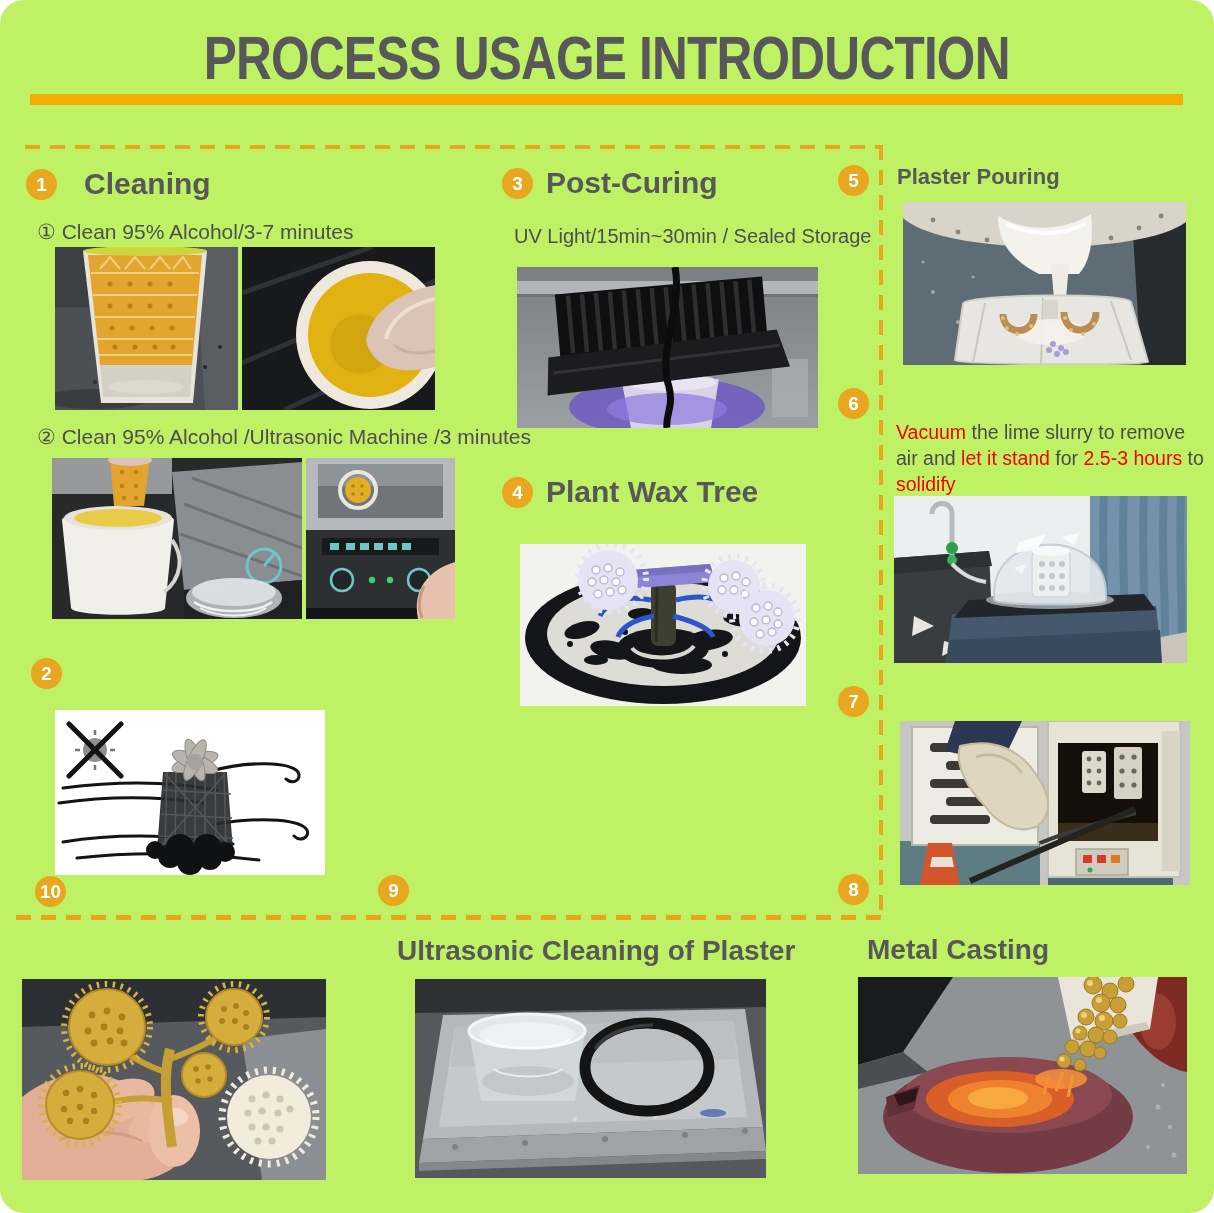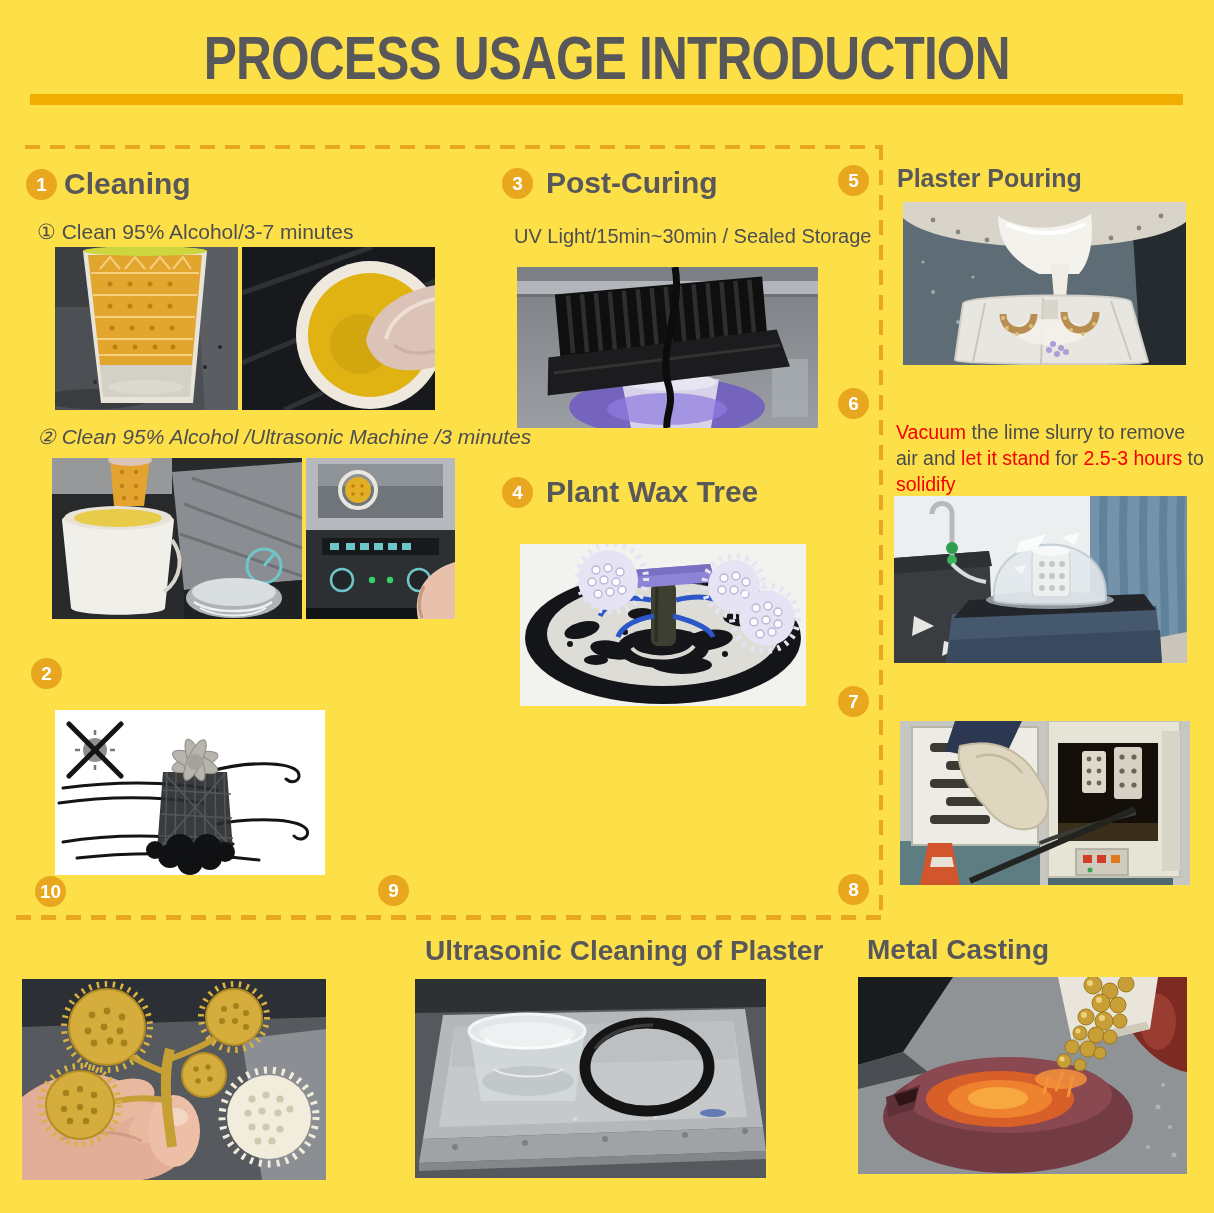--- a/index.html
+++ b/index.html
@@ -1,34 +1,35 @@
 <!DOCTYPE html>
 <html><head>
 <meta charset="utf-8">
 <style>
   html,body{margin:0;padding:0;background:#ffffff;}
   #canvas{
-    position:relative;width:1214px;height:1213px;background:#fde047;overflow:hidden;
+    position:relative;width:1214px;height:1213px;background:#bef264;overflow:hidden;
     font-family:"Liberation Sans",sans-serif;
+    border-radius:24px;
     --accent:#E8A71E; --bar:#EFAE00; --heading:#58585A; --body:#4E4E50; --red:#F40000;
   }
   .page-title-wrap{position:absolute;top:22px;left:0;width:100%;text-align:center;}
   .page-title{
     display:inline-block;font-size:62px;font-weight:700;color:var(--heading);
     transform:scaleX(.8);transform-origin:center;letter-spacing:-1px;white-space:nowrap;
   }
   .title-bar{position:absolute;left:30px;top:94px;width:1153px;height:11px;background:var(--bar);}
   .dash-h{position:absolute;height:4px;background:repeating-linear-gradient(90deg,var(--accent) 0 15px,transparent 15px 25px);}
   .dash-v{position:absolute;width:4px;background:repeating-linear-gradient(180deg,var(--accent) 0 15px,transparent 15px 25px);}
   .badge{
     position:absolute;width:31px;height:31px;border-radius:50%;background:var(--accent);
     color:#fff;font-weight:700;font-size:19px;display:flex;align-items:center;justify-content:center;
   }
   .step-title{position:absolute;font-weight:700;color:var(--heading);white-space:nowrap;}
-  .fs30{font-size:30px;} .fs28{font-size:28px;} .fs27{font-size:25px;}
+  .fs30{font-size:30px;} .fs28{font-size:28px;} .fs27{font-size:22px;}
   .sub{position:absolute;color:var(--body);font-size:21px;white-space:nowrap;}
   .note{position:absolute;left:896px;top:420px;width:308px;font-size:19.5px;line-height:1.33;color:#4a4a4c;font-weight:400;}
   .note .hl{color:var(--red);}
   .photo{position:absolute;overflow:hidden;background:#888;}
   .photo svg{display:block;width:100%;height:100%;}
 </style>
 </head>
 <body>
 
 <div id="canvas" style="--accent: #E8A71E; --bar: #EFAE00; --heading: #58585A; --body: #4E4E50; --red: #F40000;">
@@ -38,21 +39,21 @@
   </div>
   <div class="title-bar"></div>
 
   <div class="dash-h" style="left:25px;top:145px;width:856px;"></div>
   <div class="dash-v" style="left:879px;top:145px;height:773px;"></div>
   <div class="dash-h" style="left:16px;top:915px;width:867px;height:5px;"></div>
 
   <div class="badge" style="left:26px;top:169px;">
       <span>1</span>
     </div>
-  <div class="step-title fs30" style="left:64px;top:167px;">Cleaning</div>
+  <div class="step-title fs30" style="left:84px;top:167px;">Cleaning</div>
   <div class="sub" style="left:37px;top:220px;">① Clean 95% Alcohol/3-7 minutes</div>
 
   <div class="photo" style="left:55px;top:247px;width:183px;height:163px;">
     <svg viewBox="0 0 183 163">
       <rect width="183" height="163" fill="#4c5054"></rect>
       <rect width="183" height="60" fill="#3c4043"></rect>
       <polygon points="140,0 183,0 183,163 150,163" fill="#5a5e62"></polygon>
       <ellipse cx="40" cy="152" rx="55" ry="10" fill="#3a3d40"></ellipse>
       <circle cx="150" cy="120" r="2" fill="#23262a"></circle>
         <circle cx="165" cy="100" r="2" fill="#23262a"></circle>
@@ -104,21 +105,21 @@
       </g>
       <circle cx="128" cy="88" r="74" fill="#efe9dd"></circle>
       <circle cx="128" cy="88" r="62" fill="#e0b312"></circle>
       <circle cx="118" cy="97" r="30" fill="#caa10e" opacity="0.7"></circle>
       <path d="M193,38 C152,46 128,68 124,94 C132,122 158,128 193,120 Z" fill="#dcc3b8"></path>
       <path d="M193,52 C165,58 148,74 144,92" stroke="#f3e6dd" stroke-width="4" fill="none" opacity="0.8"></path>
       <path d="M193,104 C176,108 162,106 152,98" stroke="#c8a898" stroke-width="3" fill="none" opacity="0.7"></path>
     </svg>
   </div>
 
-  <div class="sub" style="left:37px;top:425px;font-style:italic;">② Clean 95% Alcohol /Ultrasonic Machine /3 minutes</div>
+  <div class="sub" style="left:37px;top:425px;">② Clean 95% Alcohol /Ultrasonic Machine /3 minutes</div>
 
   <div class="photo" style="left:52px;top:458px;width:250px;height:161px;">
     <svg viewBox="0 0 250 161">
       <rect width="250" height="161" fill="#27292b"></rect>
       <rect width="120" height="36" fill="#97989a"></rect>
       <polygon points="120,14 250,4 250,122 132,132" fill="#8a8e92"></polygon>
       <g stroke="#6e7276" stroke-width="3">
         <path d="M140,20 L250,60"></path>
           <path d="M132,46 L250,90"></path>
           <path d="M128,76 L250,118"></path>
@@ -605,21 +606,21 @@
           <line x1="215" y1="98" x2="210" y2="120"></line>
           <line x1="190" y1="100" x2="186" y2="117"></line>
       </g>
       <ellipse cx="203" cy="102" rx="26" ry="10" fill="#f4923a" opacity="0.85"></ellipse>
     </svg>
   </div>
 
   <div class="badge" style="left:378px;top:875px;">
       <span>9</span>
     </div>
-  <div class="step-title fs28" style="left:397px;top:935px;margin-left:28px;">Ultrasonic Cleaning of Plaster</div>
+  <div class="step-title fs28" style="left:397px;top:935px;">Ultrasonic Cleaning of Plaster</div>
 
   <div class="photo" style="left:415px;top:979px;width:351px;height:199px;">
     <svg viewBox="0 0 351 199">
       <rect width="351" height="199" fill="#55585c"></rect>
       <polygon points="0,0 351,0 351,28 0,34" fill="#2e3134"></polygon>
       <polygon points="28,36 330,30 348,148 8,160" fill="#b4b8bb"></polygon>
       <polygon points="40,48 318,42 332,138 24,148" fill="#c5c9cb"></polygon>
       <polygon points="40,48 318,42 322,80 36,88" fill="#bcc0c2"></polygon>
       <polygon points="8,160 348,148 351,172 4,184" fill="#9fa3a6"></polygon>
       <polygon points="4,184 351,172 351,180 4,192" fill="#84888b"></polygon>

